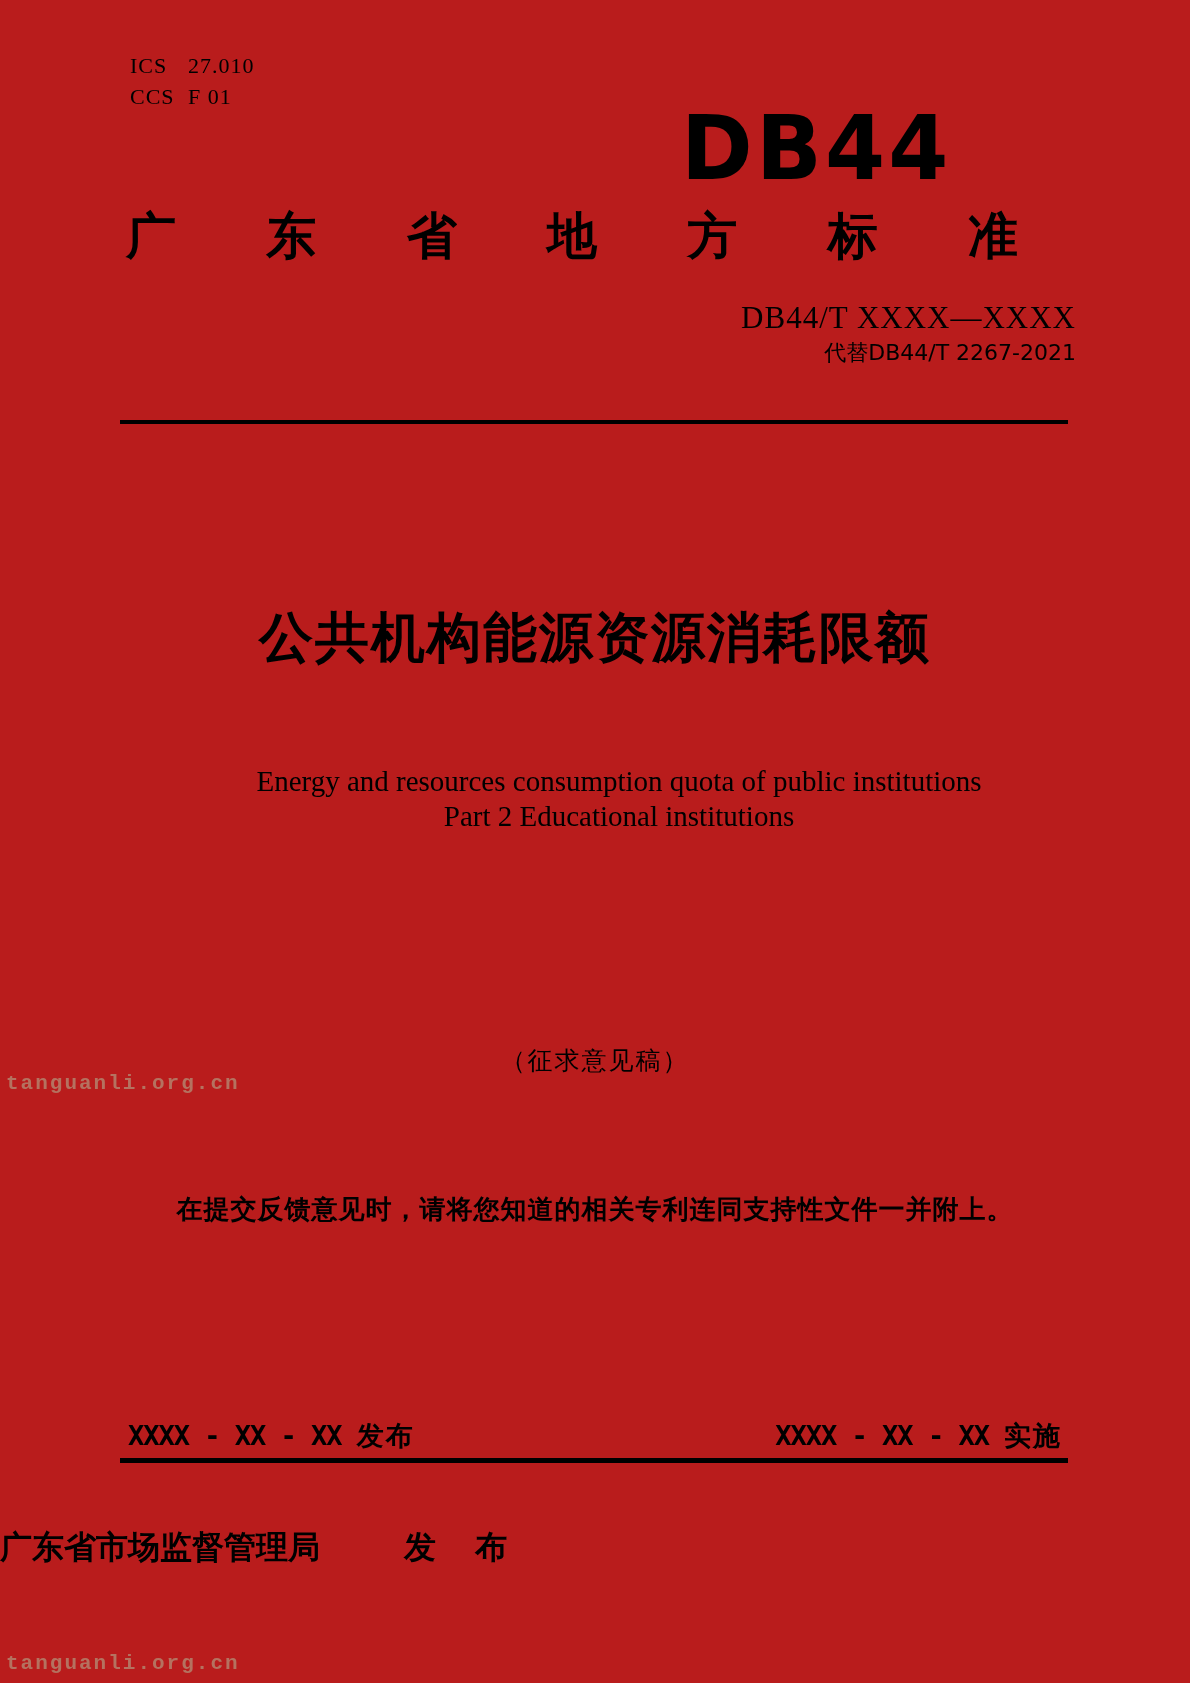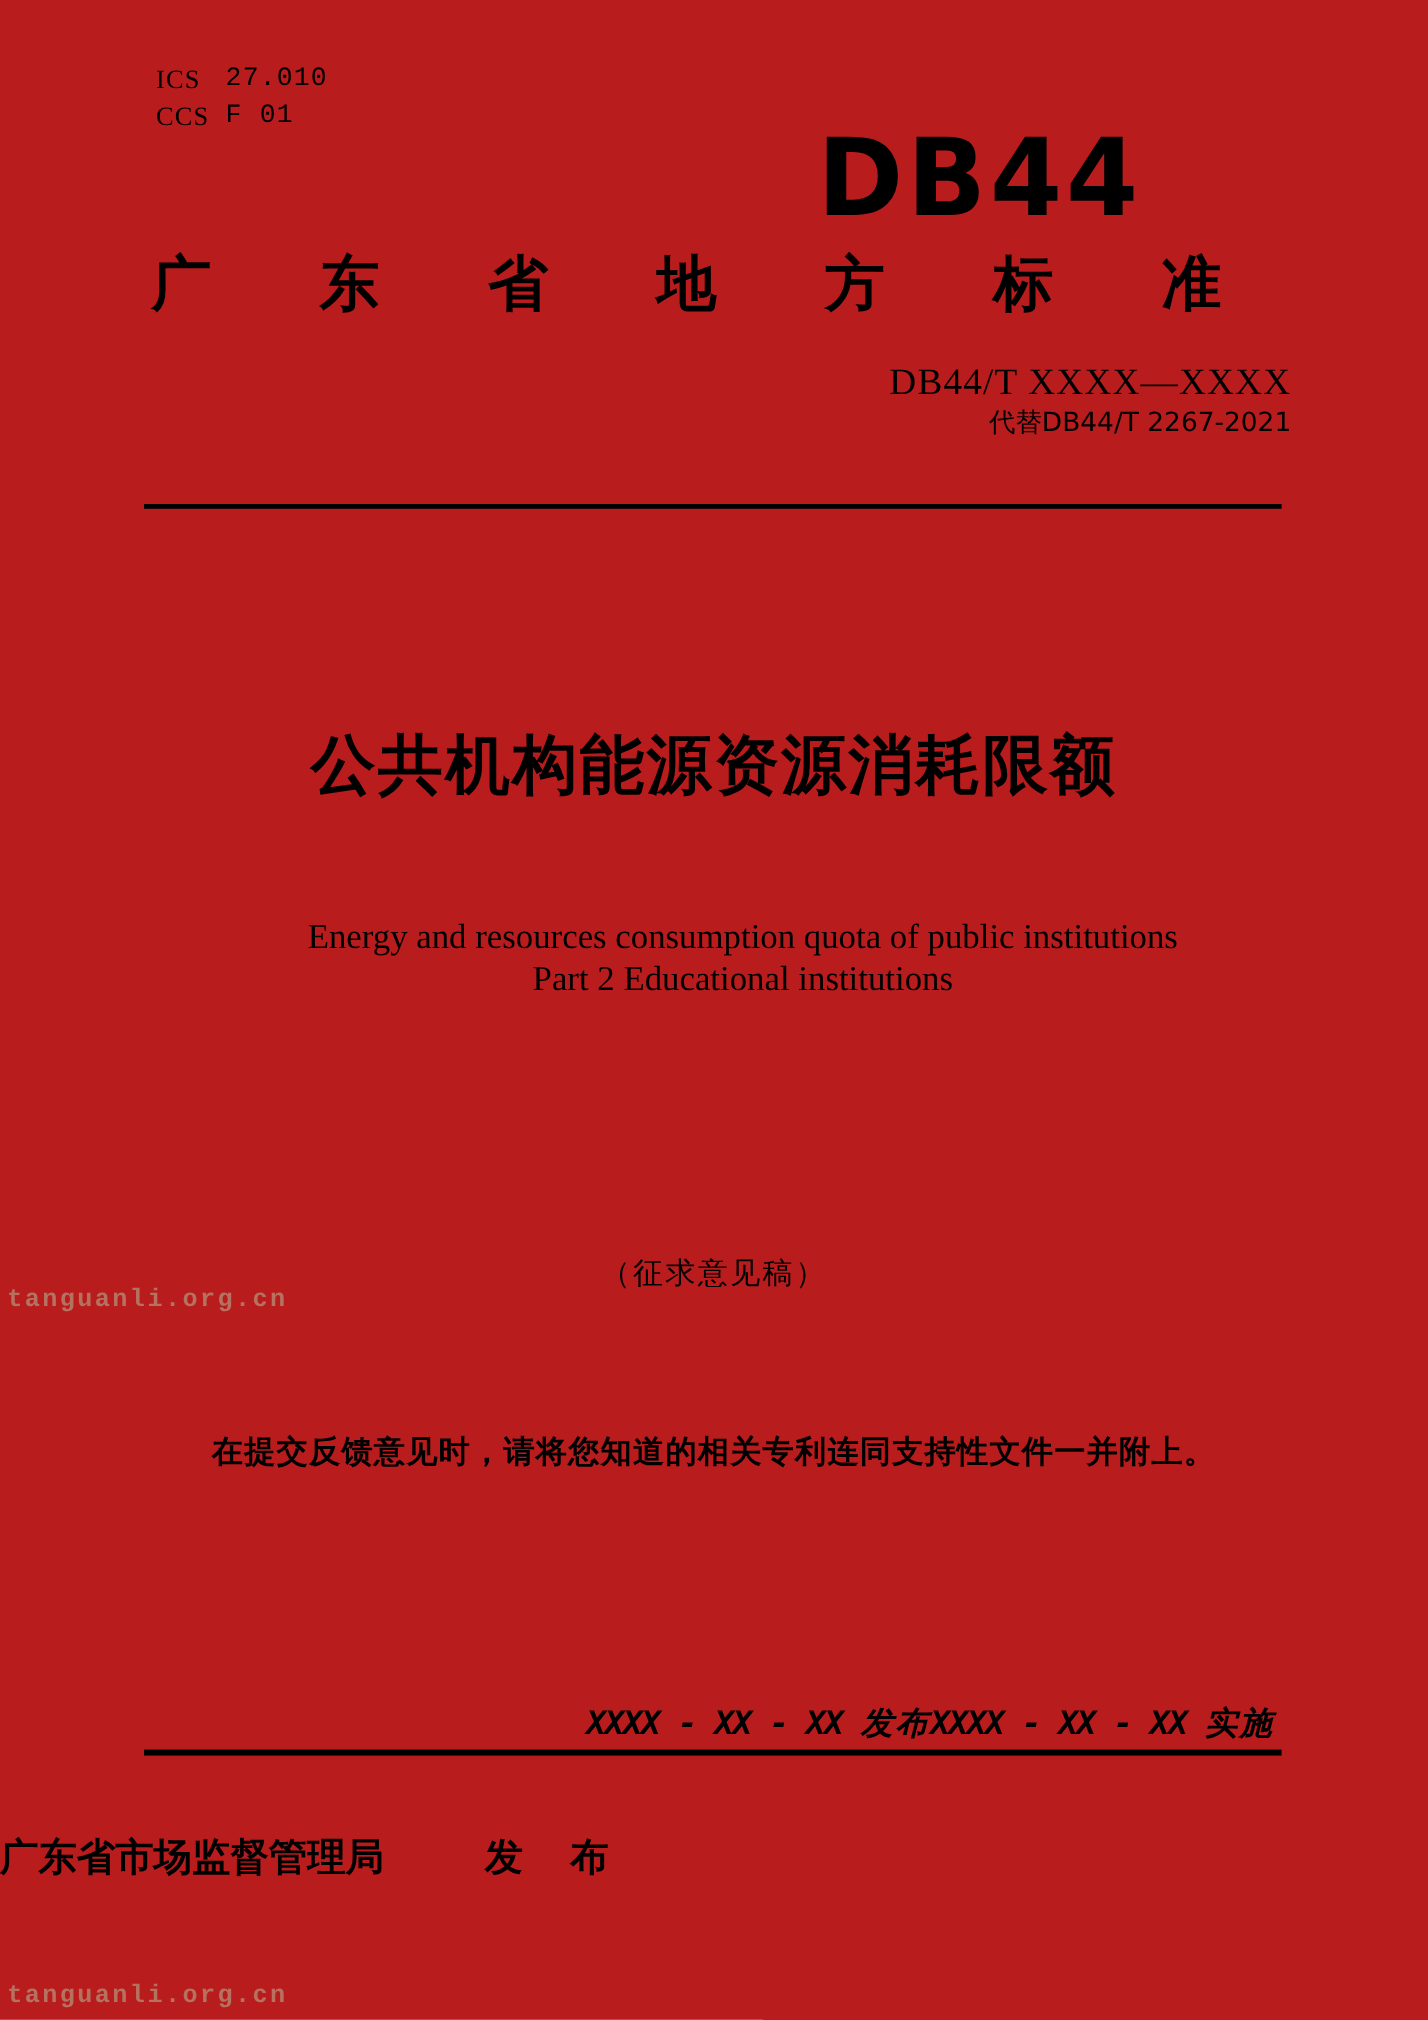--- a/index.html
+++ b/index.html
@@ -22,21 +22,21 @@
     font-size: 22px;
     line-height: 31px;
   }
   .codes .row { display: flex; }
   .codes .lbl {
     font-family: "Liberation Serif", serif;
     width: 58px;
     letter-spacing: 1px;
   }
   .codes .val {
-    font-family: Liberation Mono, monospace;
+    font-family: Liberation Serif, serif;
     letter-spacing: 1px;
   }
   
   .logo {
     position: absolute;
     right: 238px;
     top: 96px;
     font-family: "DejaVu Sans", sans-serif;
     font-weight: 900;
     font-size: 80px;
@@ -131,23 +131,22 @@
     letter-spacing: 1px;
     white-space: nowrap;
   }
   
   .dates {
     position: absolute;
     left: 128px;
     top: 1418px;
     width: 934px;
     display: flex;
-    justify-content: flex-end;
+    justify-content: space-between;
     align-items: baseline;
-    font-style: italic;
   }
   .dates .d {
     font-family: "DejaVu Sans Mono", monospace;
     font-size: 27px;
     font-weight: 600;
     letter-spacing: -1px;
   }
   .dates .w {
     font-family: "DejaVu Sans", sans-serif;
     font-size: 27px;

